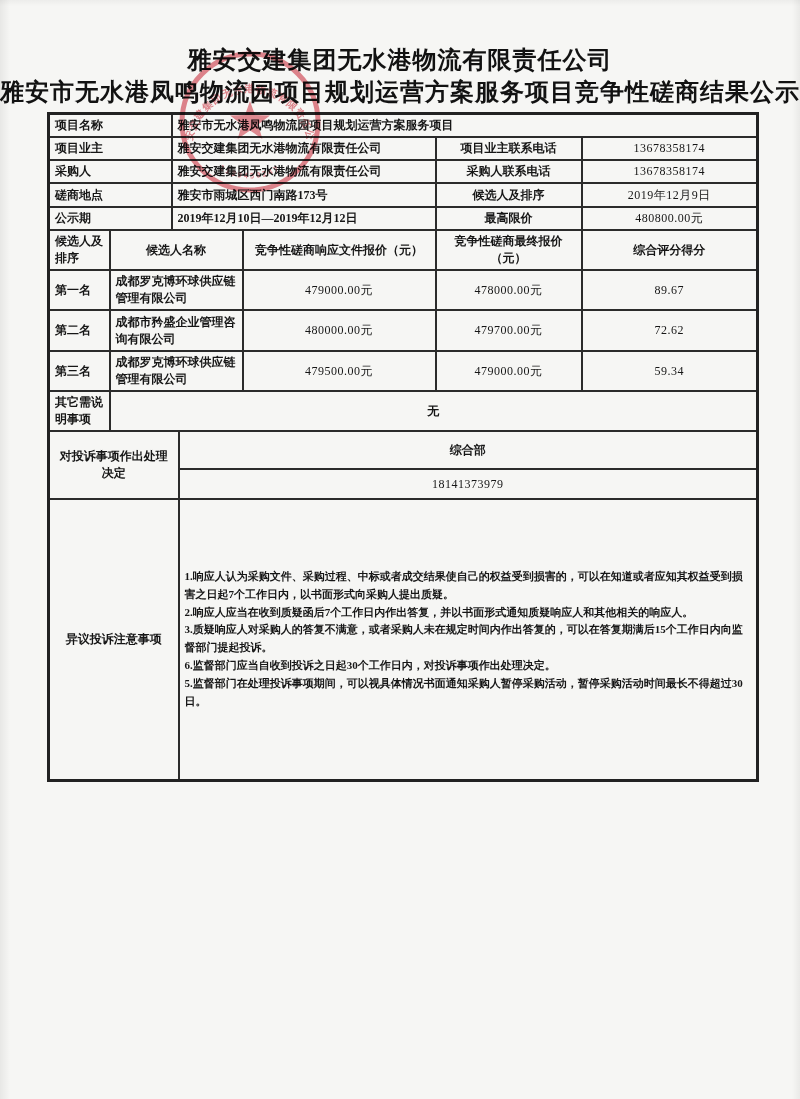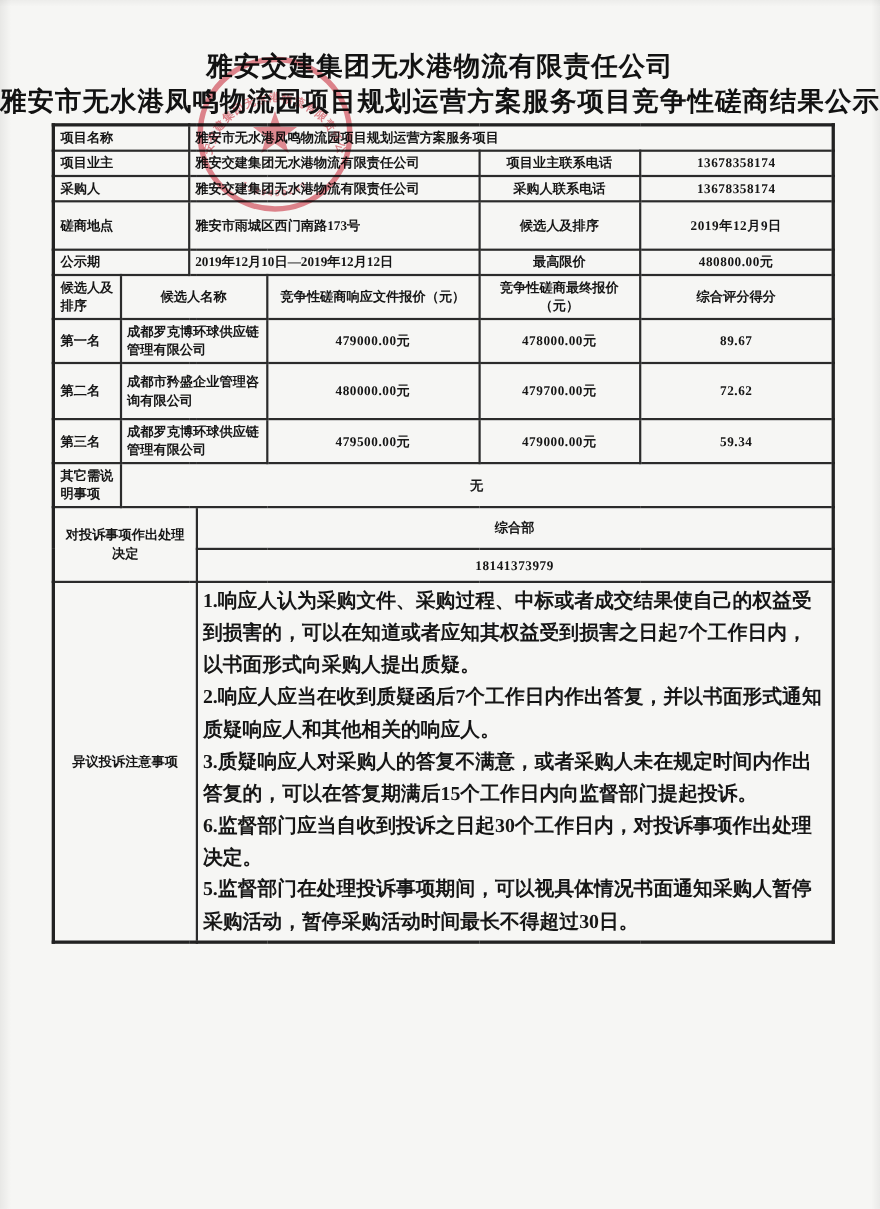--- a/index.html
+++ b/index.html
@@ -19,22 +19,22 @@
   table.doc{
     position:absolute;left:47px;top:112px;width:709px;
     border-collapse:collapse;table-layout:fixed;
     font-size:12px;font-weight:700;color:#161616;
   }
   table.doc td{border:2px solid #2b2b2b;padding:2px 5px;vertical-align:middle;overflow:hidden;}
   table.doc{border:3px solid #222;}
   .lab{ text-align:left;}
   .ctr{ text-align:center;}
   .val{ text-align:left;}
-  .num{ font-weight:700; letter-spacing:0.5px;}
-  .objection-text{line-height:1.62;font-size:18px;text-align:left;padding:4px 6px;}
+  .num{ font-weight:400; letter-spacing:0.5px;}
+  .objection-text{line-height:1.62;font-size:11px;text-align:left;padding:4px 6px;}
   .objection-text div{margin:0;}
   
   #stamp{position:absolute;left:178px;top:50px;width:144px;height:144px;
          mix-blend-mode:multiply;opacity:0.82;pointer-events:none;}
 </style>
 </head>
 <body>
 
 <div class="title" id="title1">雅安交建集团无水港物流有限责任公司</div>
 <div class="title" id="title2">雅安市无水港凤鸣物流园项目规划运营方案服务项目竞争性磋商结果公示</div>
@@ -60,21 +60,21 @@
     <td colspan="3" class="val">雅安交建集团无水港物流有限责任公司</td>
     <td class="ctr">项目业主联系电话</td>
     <td class="ctr num">13678358174</td>
   </tr>
   <tr style="height:21px">
     <td colspan="2" class="lab">采购人</td>
     <td colspan="3" class="val">雅安交建集团无水港物流有限责任公司</td>
     <td class="ctr">采购人联系电话</td>
     <td class="ctr num">13678358174</td>
   </tr>
-  <tr style="height:44px">
+  <tr style="height:24px">
     <td colspan="2" class="lab">磋商地点</td>
     <td colspan="3" class="val">雅安市雨城区西门南路173号</td>
     <td class="ctr">候选人及排序</td>
     <td class="ctr num">2019年12月9日</td>
   </tr>
   <tr style="height:22px">
     <td colspan="2" class="lab">公示期</td>
     <td colspan="3" class="val">2019年12月10日—2019年12月12日</td>
     <td class="ctr">最高限价</td>
     <td class="ctr num">480800.00元</td>
@@ -88,21 +88,21 @@
     <td class="ctr">综合评分得分</td>
   </tr>
 
   <tr style="height:40px">
     <td class="lab">第一名</td>
     <td colspan="3" class="val">成都罗克博环球供应链管理有限公司</td>
     <td class="ctr num">479000.00元</td>
     <td class="ctr num">478000.00元</td>
     <td class="ctr num">89.67</td>
   </tr>
-  <tr style="height:51px">
+  <tr style="height:41px">
     <td class="lab">第二名</td>
     <td colspan="3" class="val">成都市矜盛企业管理咨询有限公司</td>
     <td class="ctr num">480000.00元</td>
     <td class="ctr num">479700.00元</td>
     <td class="ctr num">72.62</td>
   </tr>
   <tr style="height:38px">
     <td class="lab">第三名</td>
     <td colspan="3" class="val">成都罗克博环球供应链管理有限公司</td>
     <td class="ctr num">479500.00元</td>

